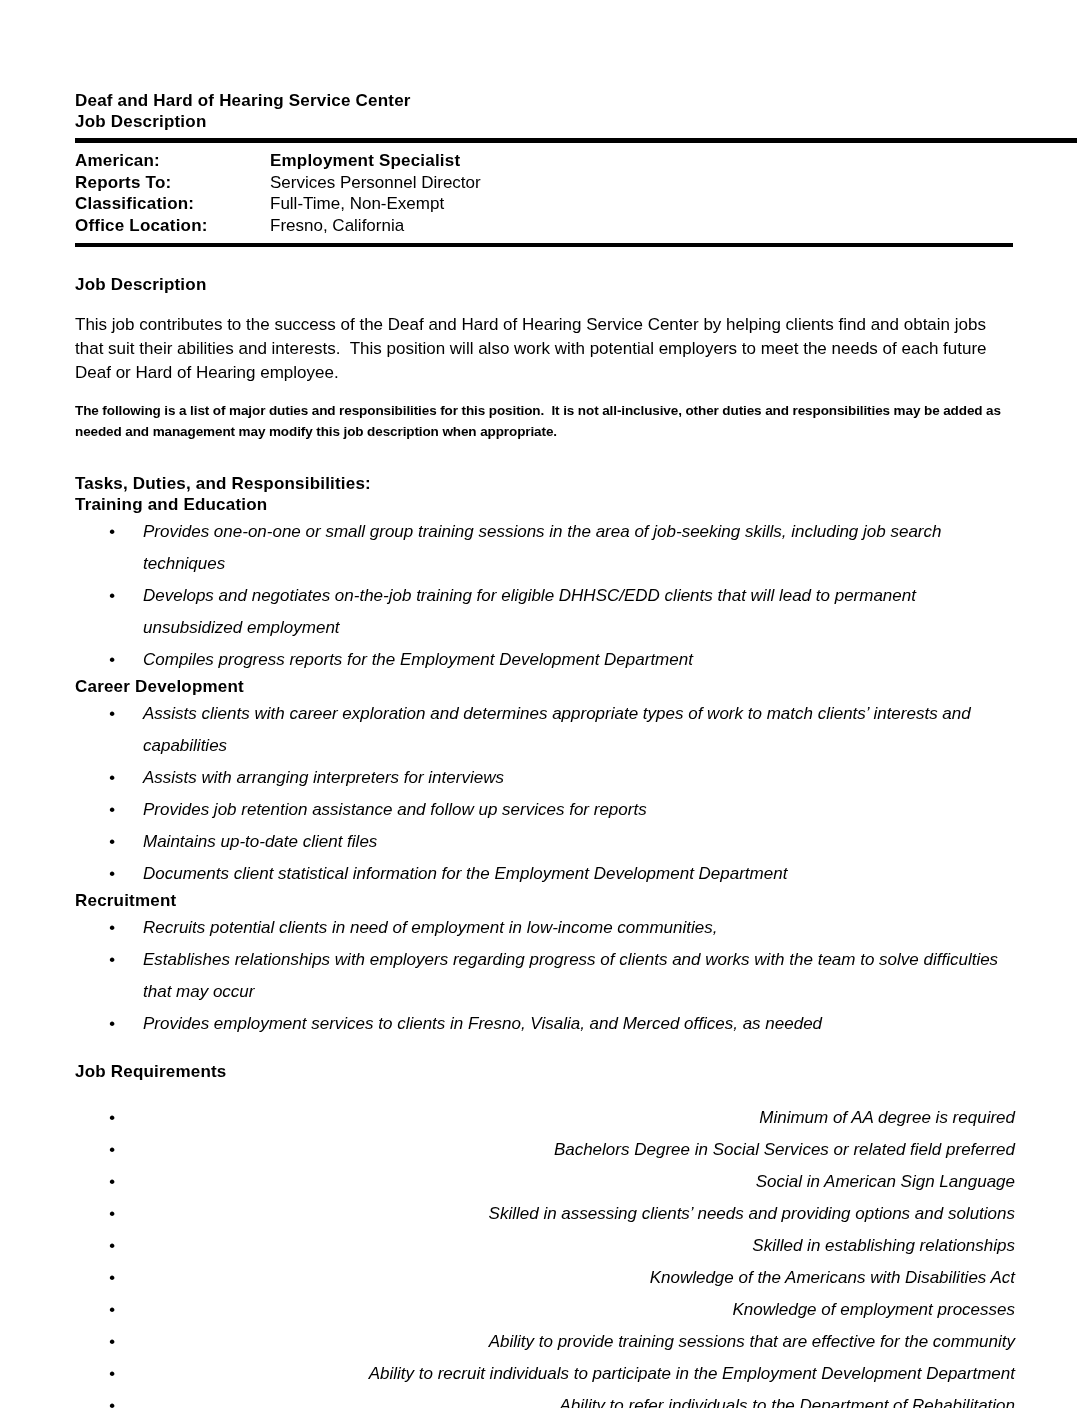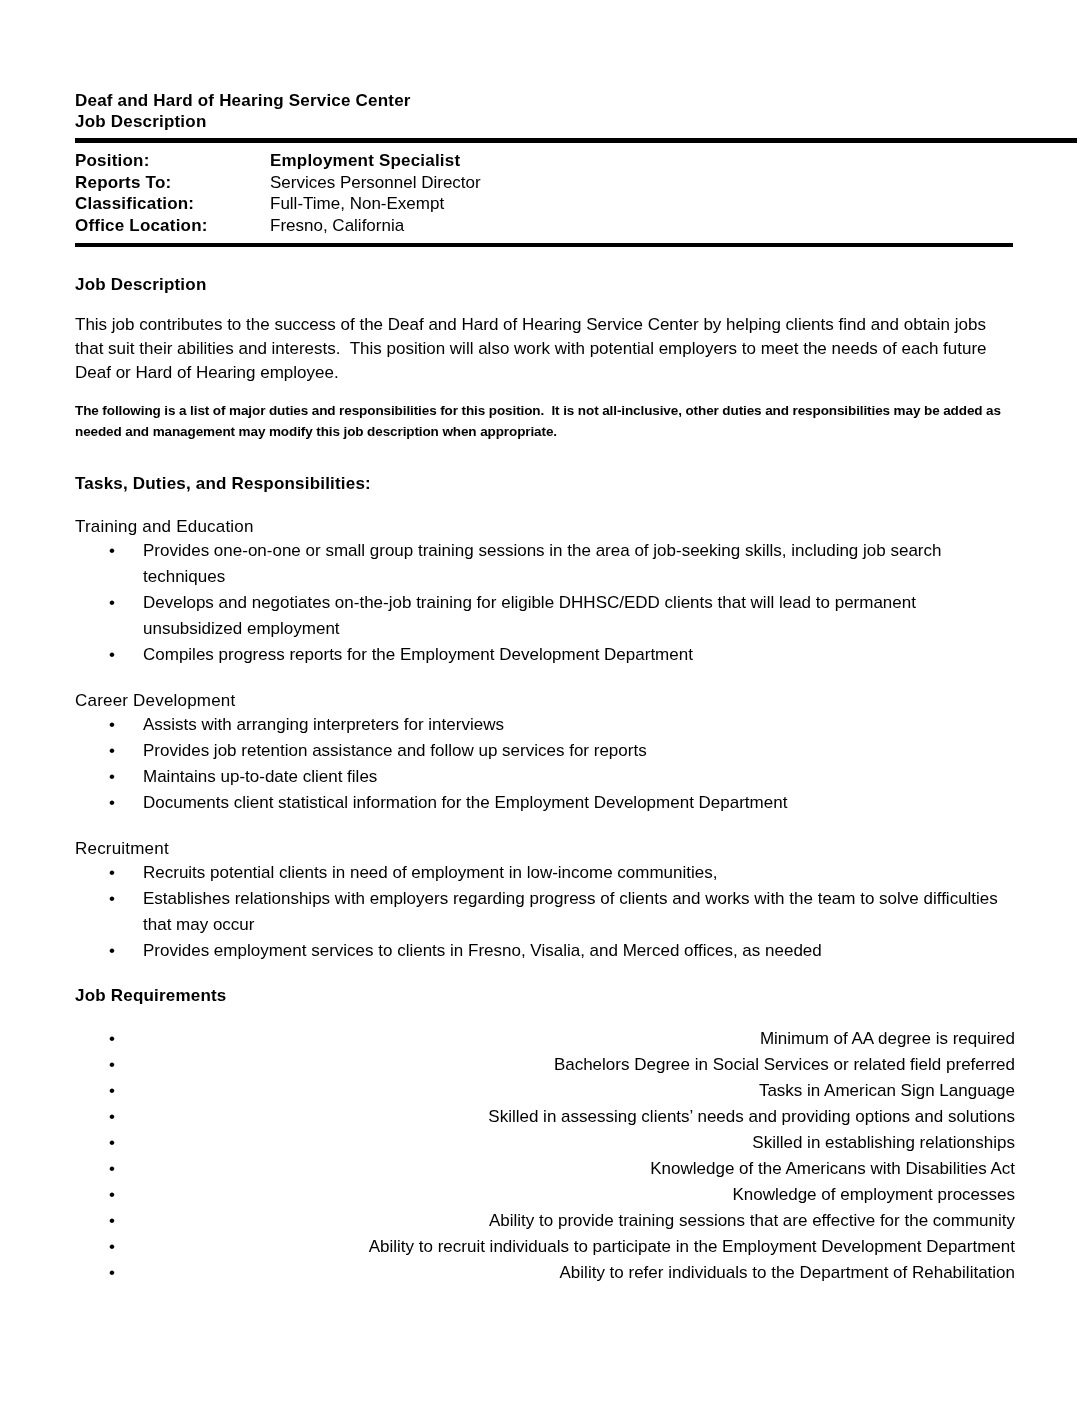--- a/index.html
+++ b/index.html
@@ -75,34 +75,34 @@
     width: 940px;
     font-size: 13.5px;
     line-height: 21px;
     font-weight: bold;
     letter-spacing: -0.1px;
     white-space: pre-wrap;
   }
   .subsection-title {
     font-size: 17px;
     line-height: 22px;
-    font-weight: normal;
+    font-weight: bold;
     letter-spacing: 0.2px;
-    margin-top: 22px;
   }
   ul.bullets {
     list-style: none;
     width: 940px;
   }
   ul.bullets li {
     position: relative;
     padding-left: 68px;
     font-size: 17px;
-    line-height: 26px;
+    line-height: 32px;
     white-space: pre-wrap;
+    font-style: italic;
   }
   ul.bullets li::before {
     content: "\2022";
     position: absolute;
     left: 34px;
     top: 0;
   }
   ul.bullets.spaced { margin-top: 20px; text-align: right; }
 </style>
 </head>
@@ -111,21 +111,21 @@
 <div class="page">
 
   <div>
     <div class="org-name">Deaf and Hard of Hearing Service Center</div>
     <div class="doc-type">Job Description</div>
     <div class="rule-thick"></div>
 
     <table class="meta">
       <tbody>
         <tr>
-          <td class="label">Position:</td>
+          <td class="label">American:</td>
           <td class="value-bold">Employment Specialist</td>
         </tr>
         <tr>
           <td class="label">Reports To:</td>
           <td>Services Personnel Director</td>
         </tr>
         <tr>
           <td class="label">Classification:</td>
           <td>Full-Time, Non-Exempt</td>
         </tr>
@@ -152,20 +152,21 @@
       <ul class="bullets">
         <li>Provides one-on-one or small group training sessions in the area of job-seeking skills, including job search techniques</li>
         <li>Develops and negotiates on-the-job training for eligible DHHSC/EDD clients that will lead to permanent unsubsidized employment</li>
         <li>Compiles progress reports for the Employment Development Department</li>
       </ul>
     </div>
 
     <div>
       <div class="subsection-title">Career Development</div>
       <ul class="bullets">
+        <li>Assists clients with career exploration and determines appropriate types of work to match clients’ interests and capabilities</li>
         <li>Assists with arranging interpreters for interviews</li>
         <li>Provides job retention assistance and follow up services for reports</li>
         <li>Maintains up-to-date client files</li>
         <li>Documents client statistical information for the Employment Development Department</li>
       </ul>
     </div>
 
     <div>
       <div class="subsection-title">Recruitment</div>
       <ul class="bullets">
@@ -174,21 +175,21 @@
         <li>Provides employment services to clients in Fresno, Visalia, and Merced offices, as needed</li>
       </ul>
     </div>
   </div>
 
   <div>
     <div class="section-heading h-requirements">Job Requirements</div>
     <ul class="bullets spaced">
       <li>Minimum of AA degree is required</li>
       <li>Bachelors Degree in Social Services or related field preferred</li>
-      <li>Tasks in American Sign Language</li>
+      <li>Social in American Sign Language</li>
       <li>Skilled in assessing clients’ needs and providing options and solutions</li>
       <li>Skilled in establishing relationships</li>
       <li>Knowledge of the Americans with Disabilities Act</li>
       <li>Knowledge of employment processes</li>
       <li>Ability to provide training sessions that are effective for the community</li>
       <li>Ability to recruit individuals to participate in the Employment Development Department</li>
       <li>Ability to refer individuals to the Department of Rehabilitation</li>
     </ul>
   </div>
 

